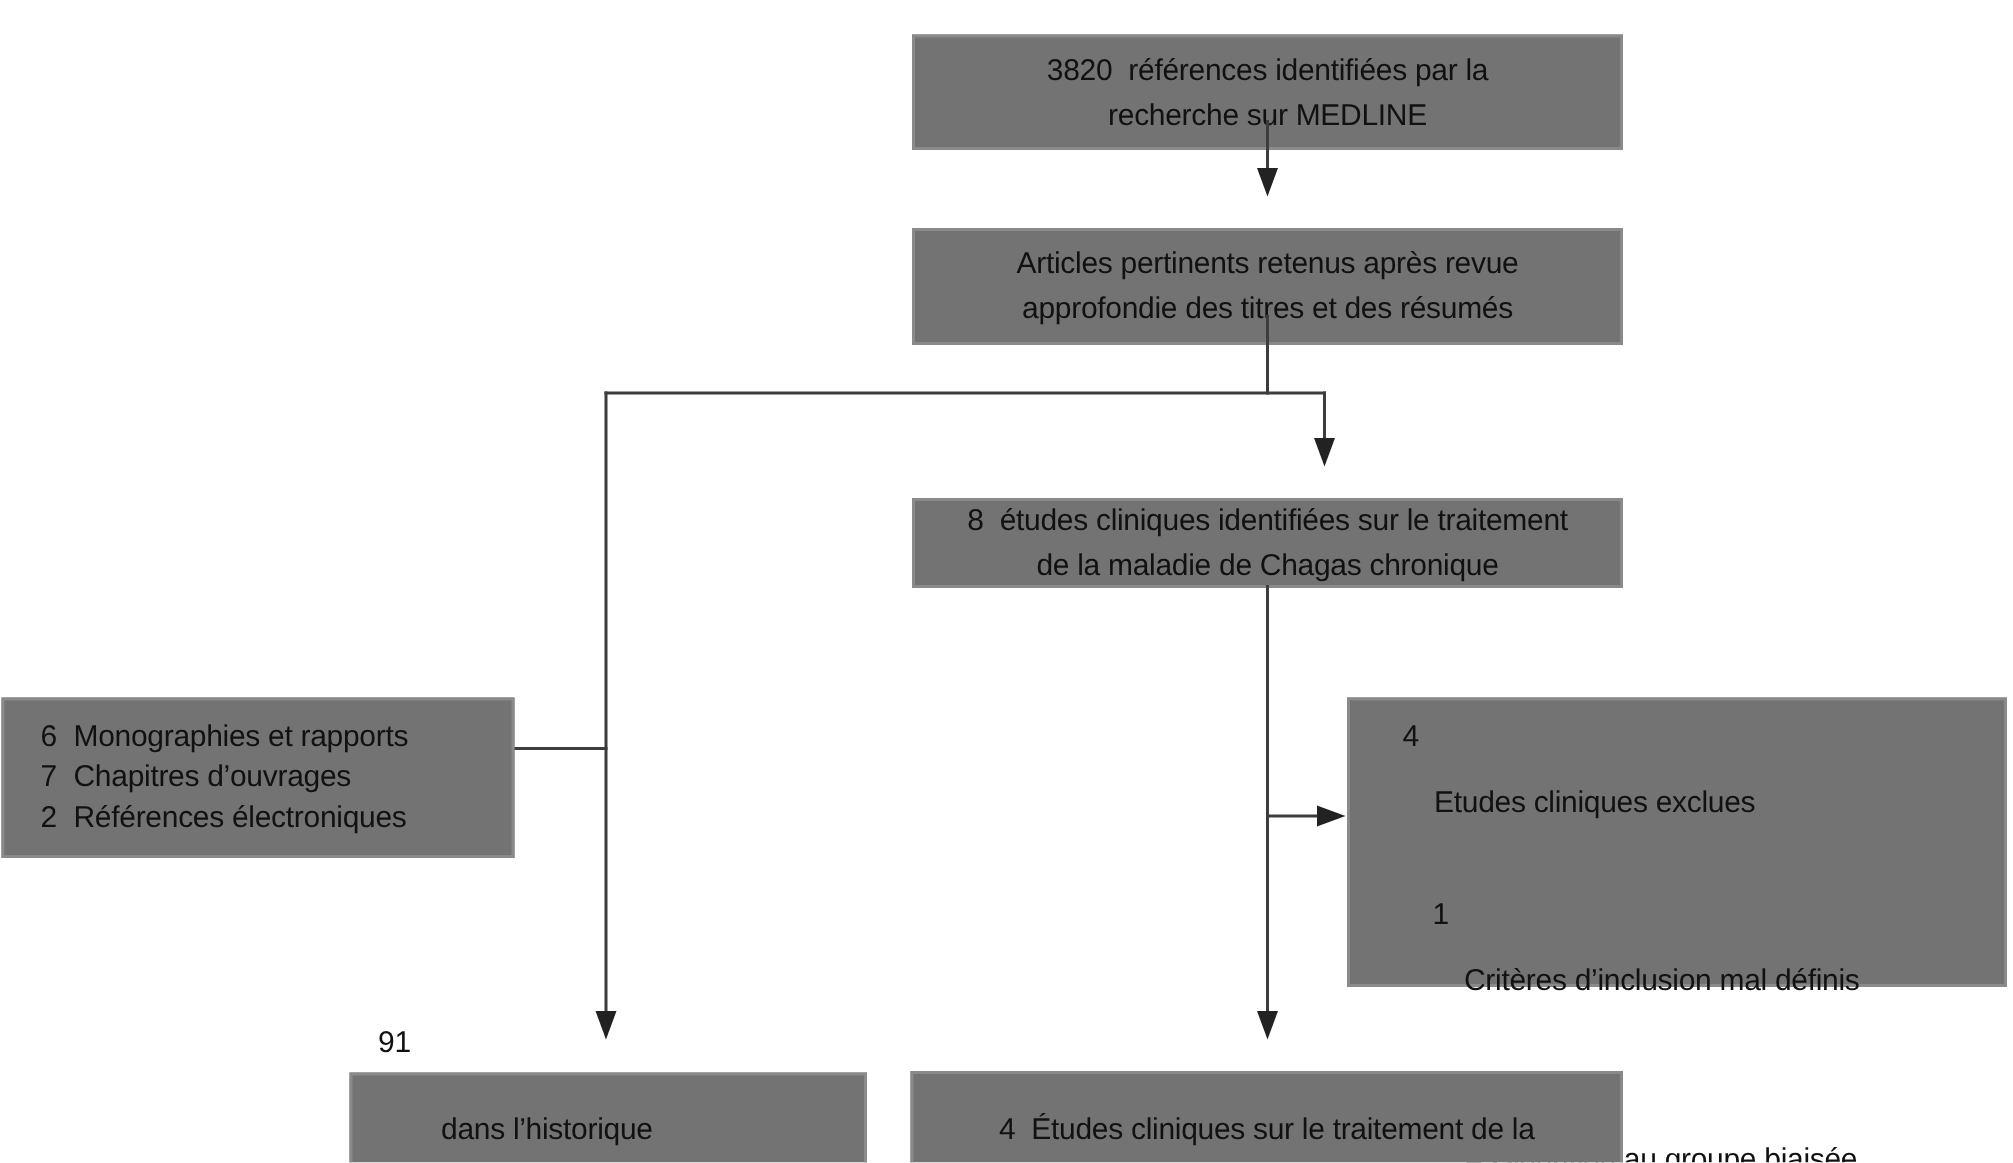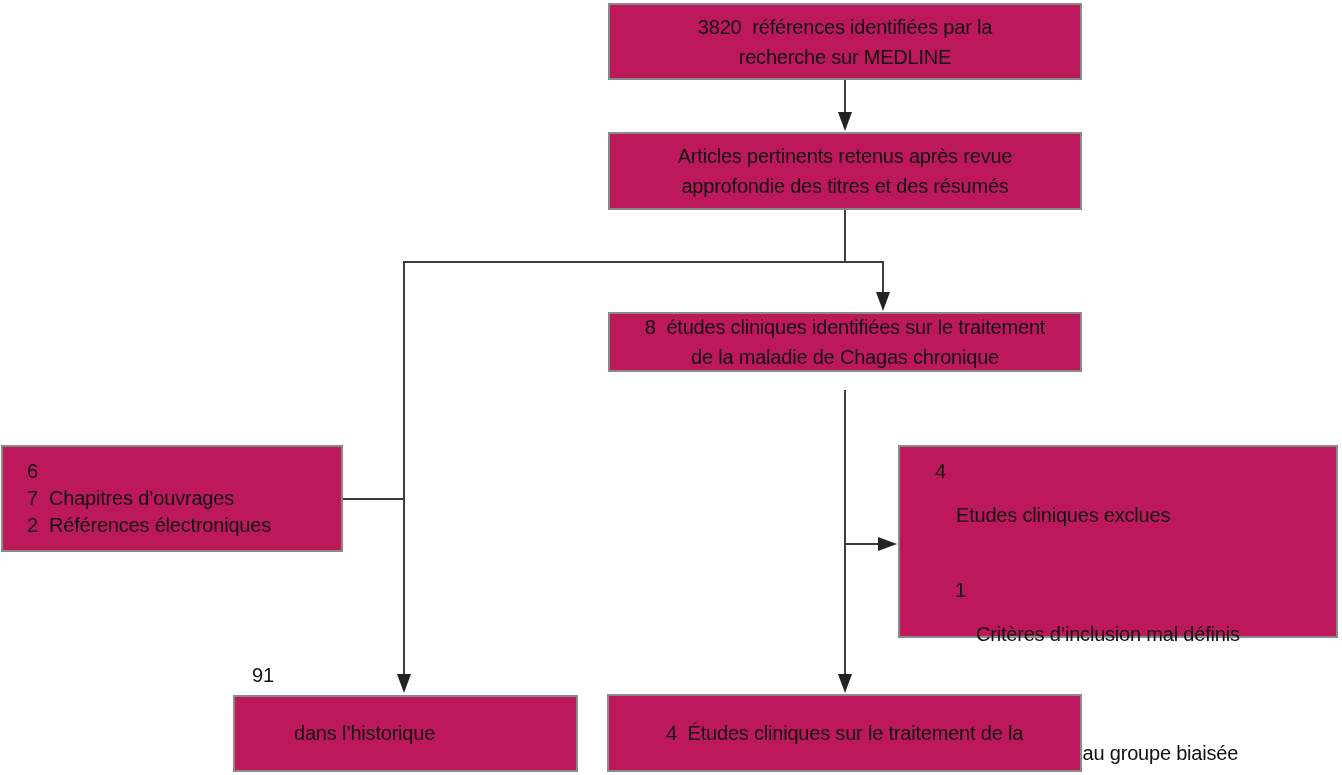--- a/index.html
+++ b/index.html
@@ -15,21 +15,22 @@
     background: #ffffff;
     overflow: hidden;
     color: #111111;
     font-size: 20px;
     letter-spacing: -0.2px;
   }
   .box {
     position: absolute;
     box-sizing: border-box;
     border: 2px solid #8a8a8a;
-    background: #be185d;
+    background: #737373;
+    margin-top: 20px;
   }
   .box-centered {
     display: flex;
     flex-direction: column;
     justify-content: center;
     align-items: center;
     text-align: center;
   }
   .box-centered .line {
     line-height: 30px;
@@ -104,20 +105,21 @@
   </div>
 
   <div class="box box-centered" style="left:608px; top:312px; width:474px; height:60px;">
     <div class="line">8  études cliniques identifiées sur le traitement</div>
     <div class="line">de la maladie de Chagas chronique</div>
   </div>
 
   <div class="box box-list box-otherrefs" style="left:1px; top:445px; width:342px; height:107px;">
     <div class="item">
       <span class="num">6</span>
+      <span class="txt">Monographies et rapports</span>
     </div>
     <div class="item">
       <span class="num">7</span>
       <span class="txt">Chapitres d’ouvrages</span>
     </div>
     <div class="item">
       <span class="num">2</span>
       <span class="txt">Références électroniques</span>
     </div>
   </div>

